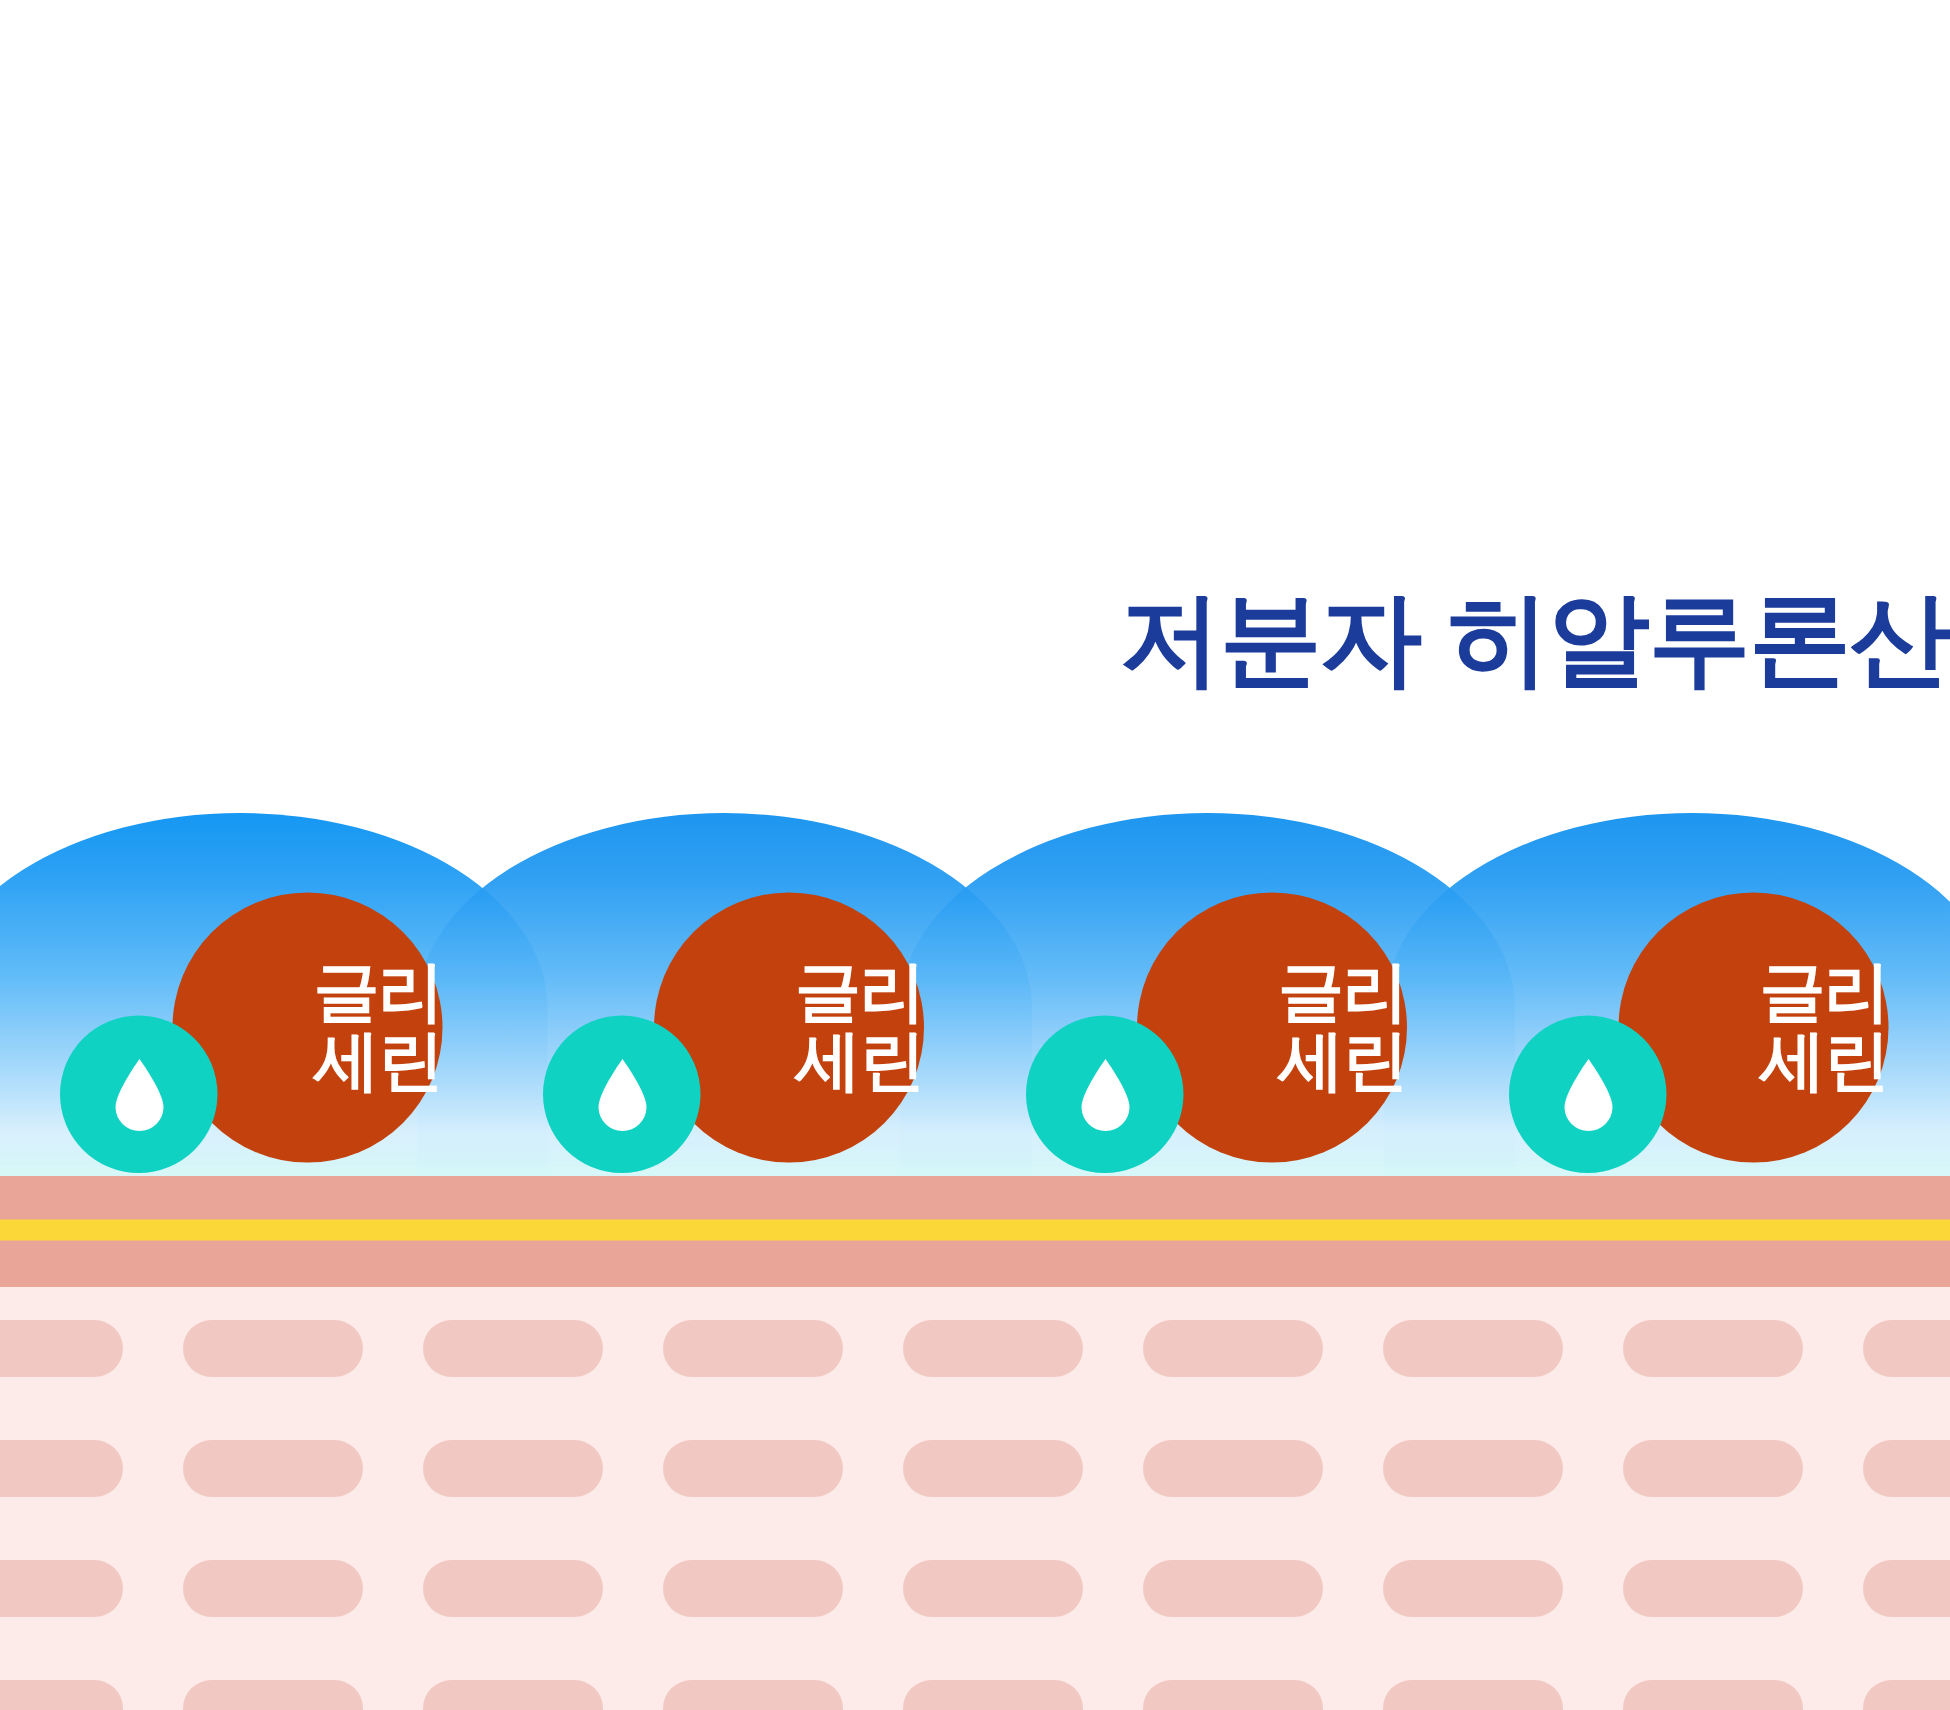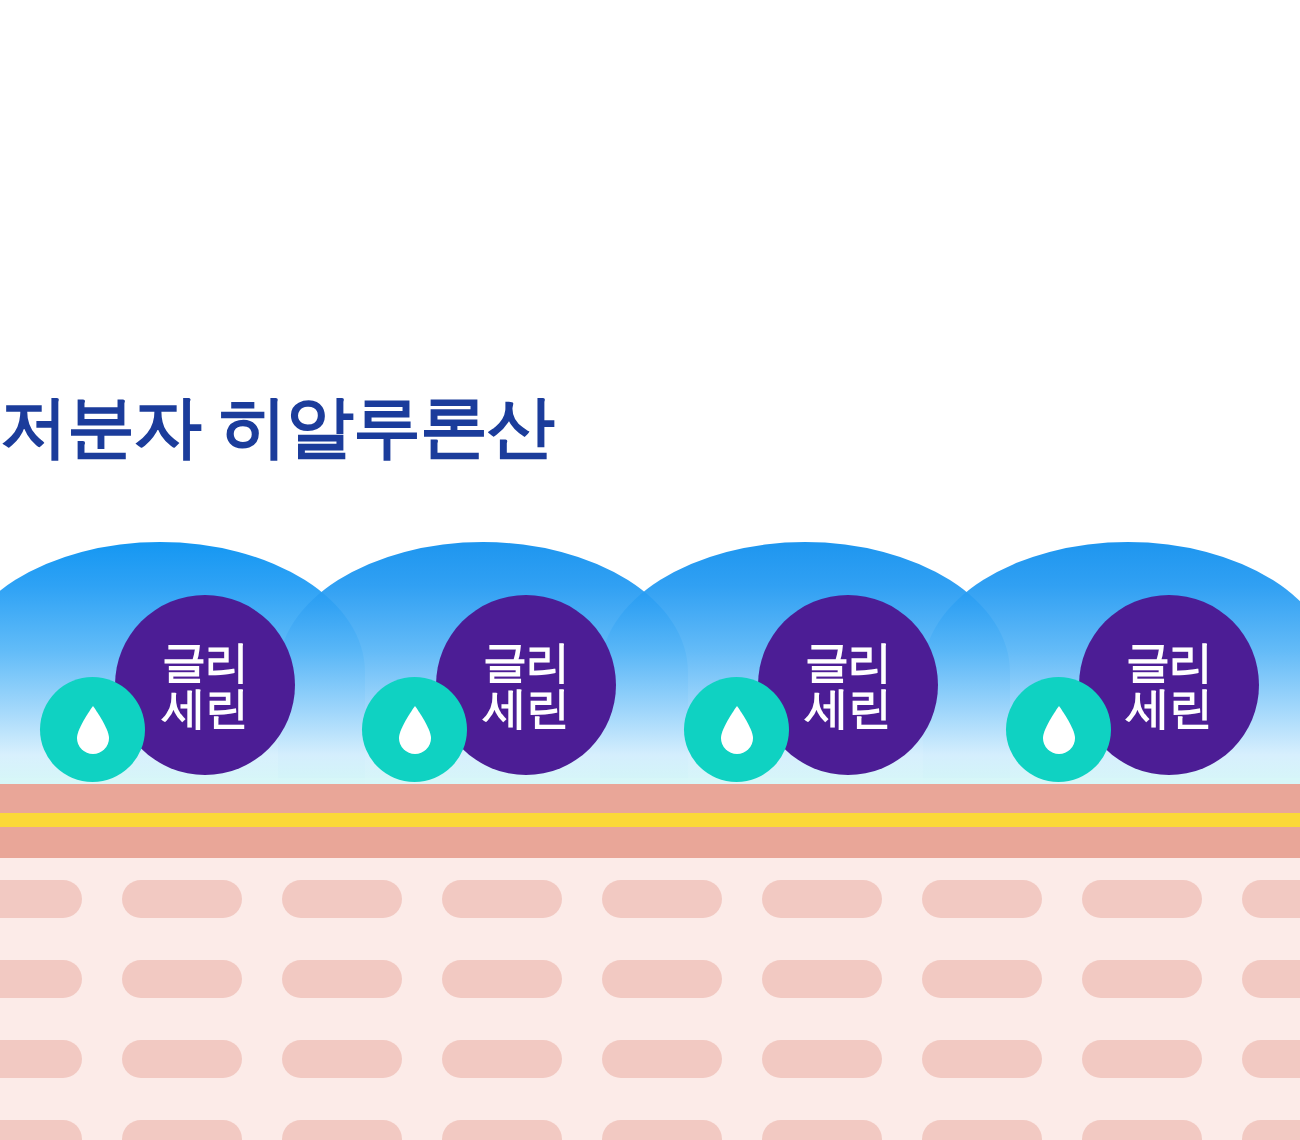--- a/index.html
+++ b/index.html
@@ -17,21 +17,21 @@
     background: #ffffff;
     overflow: hidden;
   }
 
   
   #title-block {
     position: absolute;
     left: 0;
     top: 386px;
     width: 1300px;
-    text-align: left;
+    text-align: right;
     pointer-events: none;
   }
   #title-text {
     display: inline-block;
     font-size: 68px;
     line-height: 80px;
     font-weight: 800;
     letter-spacing: -1px;
     color: #1b3c9b;
     white-space: nowrap;
@@ -85,24 +85,24 @@
     top: 520px;
     height: 268px;
     width: 0;
     overflow: visible;
   }
   .glycerin-bubble {
     position: absolute;
     width: 180px;
     height: 180px;
     border-radius: 50%;
-    background: #4c1d95;
+    background: #c2410c;
     display: flex;
     align-items: center;
-    justify-content: center;
+    justify-content: flex-end;
     text-align: center;
   }
   .glycerin-label {
     color: #ffffff;
     font-size: 44px;
     line-height: 46px;
     font-weight: 800;
     letter-spacing: -1px;
     white-space: pre-line;
   }

